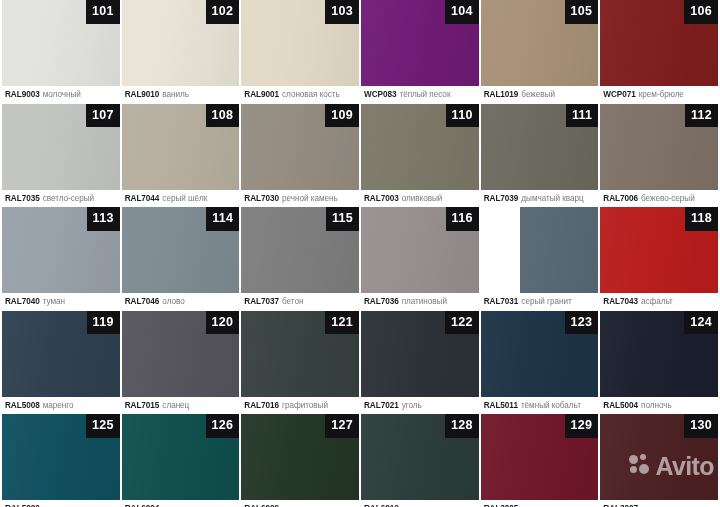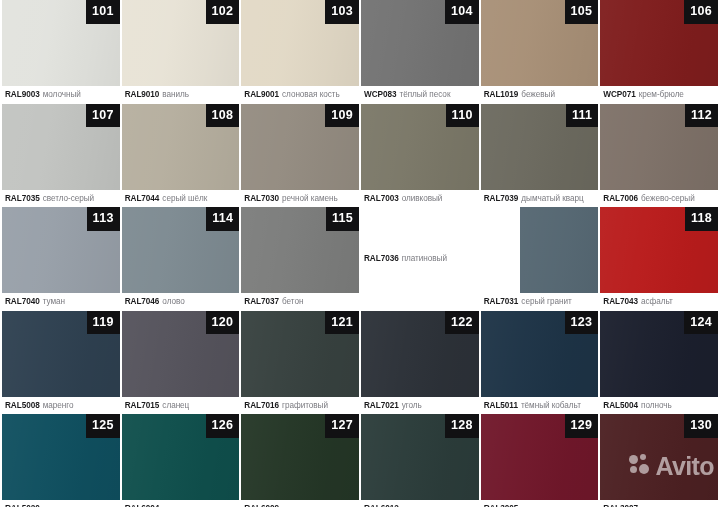--- a/index.html
+++ b/index.html
@@ -167,21 +167,21 @@
       <div class="swatch-cell">
     <div class="swatch-chip" style="background: rgb(226, 217, 198);">
       <span class="swatch-badge">103</span>
     </div>
     <div class="swatch-caption">
       <span class="swatch-code">RAL9001</span>
       <span class="swatch-name">слоновая кость</span>
     </div>
   </div>
       <div class="swatch-cell">
-    <div class="swatch-chip" style="background: #737373;">
+    <div class="swatch-chip" style="background: #701a75;">
       <span class="swatch-badge">104</span>
     </div>
     <div class="swatch-caption">
       <span class="swatch-code">WCP083</span>
       <span class="swatch-name">тёплый песок</span>
     </div>
   </div>
       <div class="swatch-cell">
     <div class="swatch-chip" style="background: rgb(168, 144, 119);">
       <span class="swatch-badge">105</span>
@@ -275,20 +275,23 @@
       <div class="swatch-cell">
     <div class="swatch-chip" style="background: rgb(124, 125, 124);">
       <span class="swatch-badge">115</span>
     </div>
     <div class="swatch-caption">
       <span class="swatch-code">RAL7037</span>
       <span class="swatch-name">бетон</span>
     </div>
   </div>
       <div class="swatch-cell">
+    <div class="swatch-chip" style="background: rgb(150, 142, 143);">
+      <span class="swatch-badge">116</span>
+    </div>
     <div class="swatch-caption">
       <span class="swatch-code">RAL7036</span>
       <span class="swatch-name">платиновый</span>
     </div>
   </div>
       <div class="swatch-cell">
     <div class="swatch-chip" style="background: rgb(84, 102, 113); margin-left: 39px;">
       <span class="swatch-badge">117</span>
     </div>
     <div class="swatch-caption">

